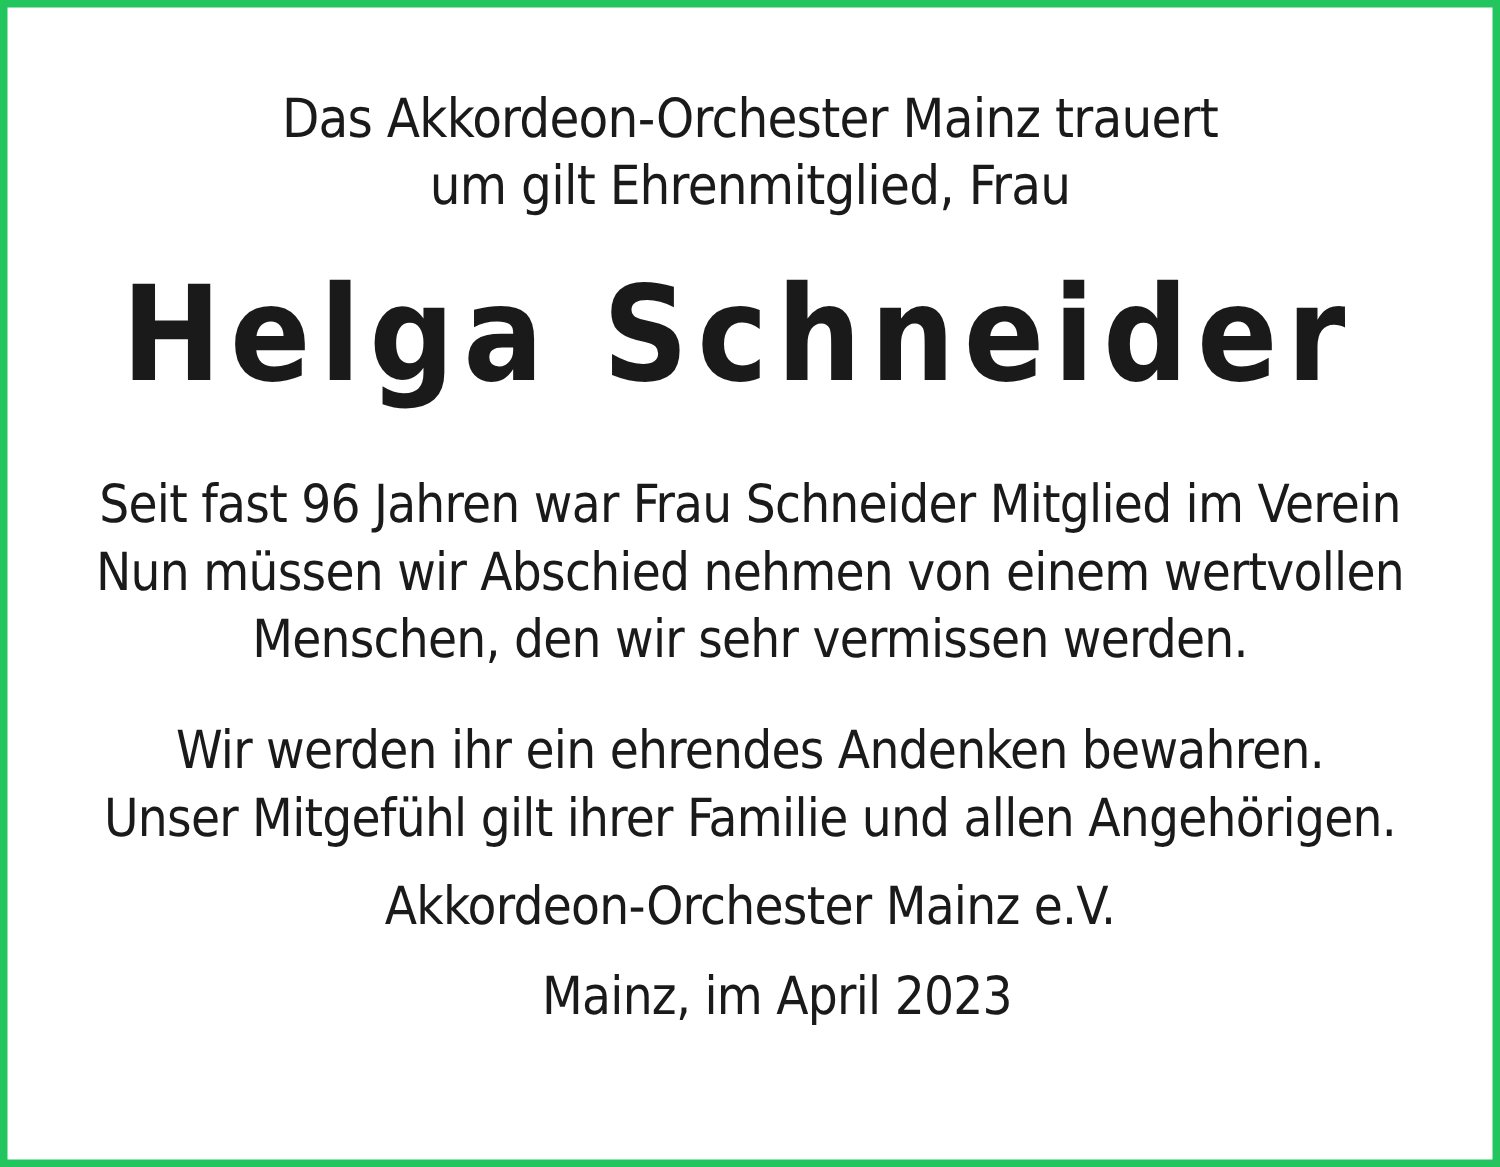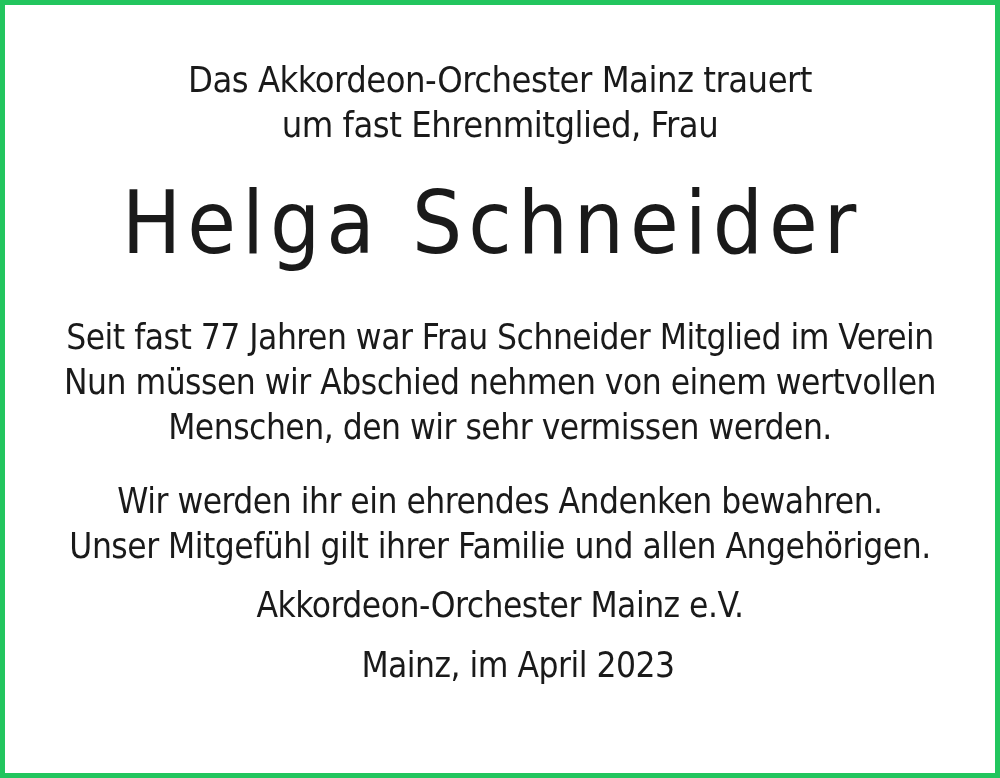--- a/index.html
+++ b/index.html
@@ -22,21 +22,21 @@
   .intro {
     margin-top: 52px;
     font-size: 36px;
     line-height: 45px;
     letter-spacing: -0.5px;
   }
   .name {
     margin: 26px 16px 0 0;
     font-size: 88px;
     line-height: 100px;
-    font-weight: normal;
+    font-weight: bold;
     letter-spacing: 6px;
     white-space: nowrap;
   }
   .paragraph {
     font-size: 35px;
     line-height: 45px;
     letter-spacing: -0.5px;
     margin: 0 40px;
   }
   .p1 { margin-top: 42px; }
@@ -55,27 +55,27 @@
     padding-left: 36px;
   }
 </style>
 </head>
 <body>
 
 <div class="frame">
 
   <div class="intro">
     <div>Das Akkordeon-Orchester Mainz trauert</div>
-    <div>um fast Ehrenmitglied, Frau</div>
+    <div>um gilt Ehrenmitglied, Frau</div>
   </div>
 
   <h1 class="name">Helga Schneider</h1>
 
   <div class="paragraph p1">
-    <div>Seit fast 77 Jahren war Frau Schneider Mitglied im Verein</div>
+    <div>Seit fast 96 Jahren war Frau Schneider Mitglied im Verein</div>
     <div>Nun müssen wir Abschied nehmen von einem wertvollen</div>
     <div>Menschen, den wir sehr vermissen werden.</div>
   </div>
 
   <div class="paragraph p2">
     <div>Wir werden ihr ein ehrendes Andenken bewahren.</div>
     <div>Unser Mitgefühl gilt ihrer Familie und allen Angehörigen.</div>
   </div>
 
   <div class="signature">Akkordeon-Orchester Mainz e.V.</div>

